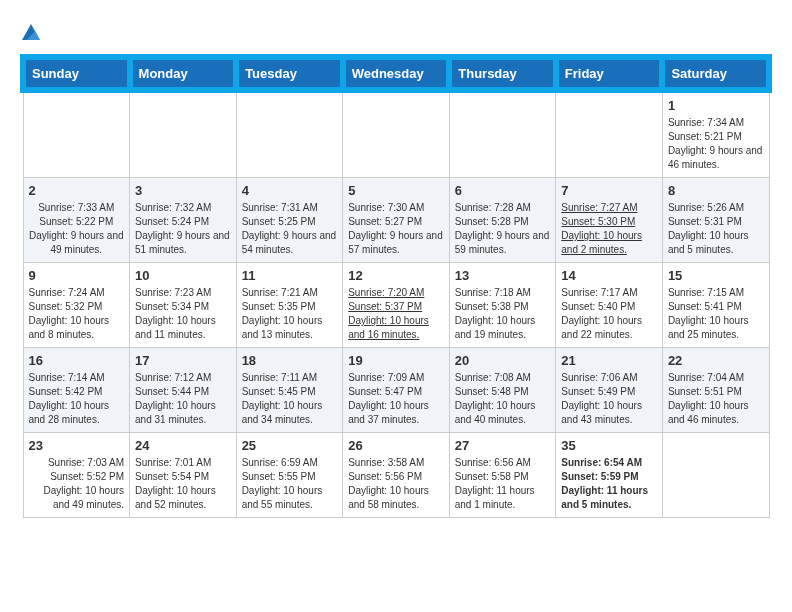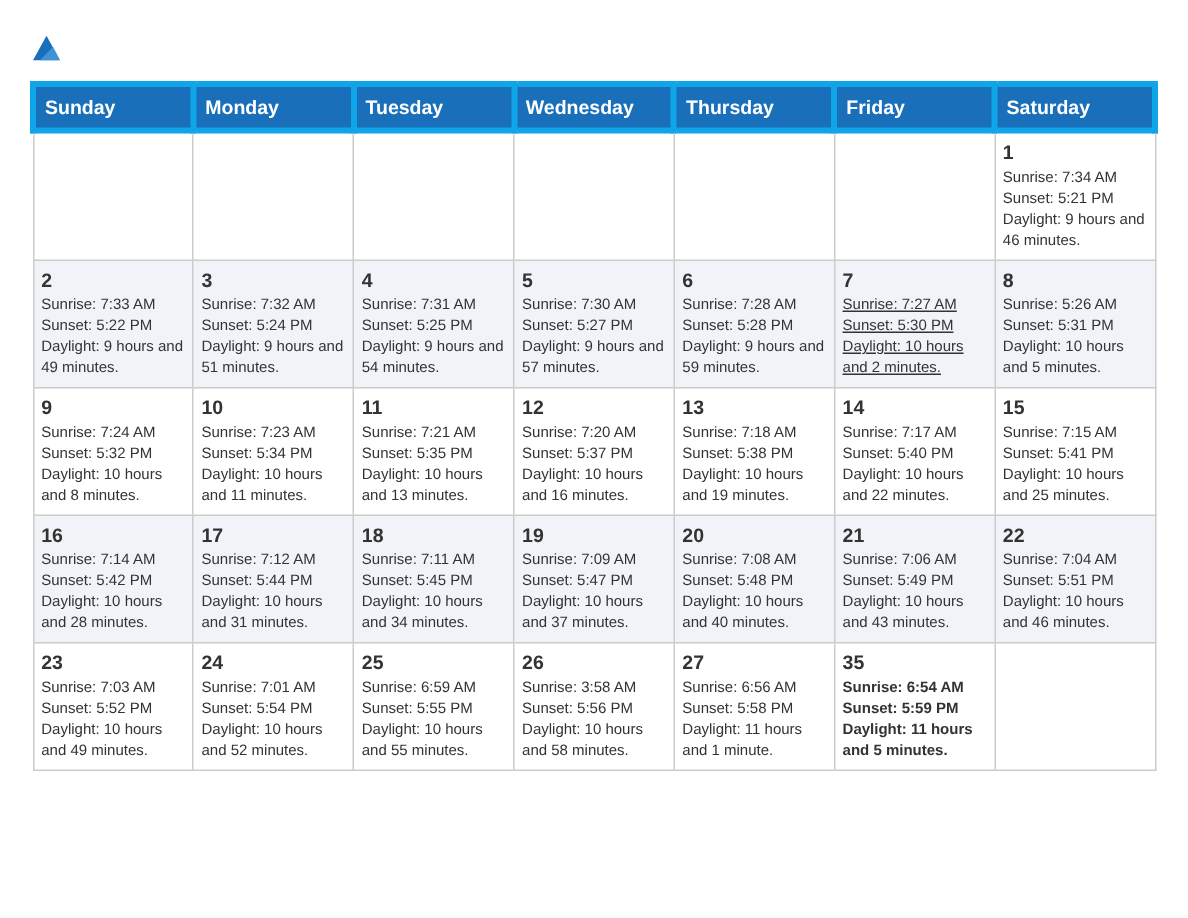--- a/index.html
+++ b/index.html
@@ -52,21 +52,21 @@
       border-collapse: collapse;
       table-layout: fixed;
     }
     thead tr th {
       background-color: #1a6fba;
       color: #fff;
       text-align: left;
       padding: 6px 6px;
       font-size: 13px;
       font-weight: bold;
-      border: 4px solid #0ea5e9;
+      border: 6px solid #0ea5e9;
     }
     tbody tr td {
       border: 1px solid #ccc;
       vertical-align: top;
       padding: 5px 5px;
       min-height: 80px;
       height: 85px;
       background: #fff;
     }
     .day-num {
@@ -138,21 +138,21 @@
         <td>
           <span class="day-num">1</span>
           <div class="day-info" style="white-space: pre-line;">Sunrise: 7:34 AM
 Sunset: 5:21 PM
 Daylight: 9 hours and 46 minutes.</div>
         </td>
       </tr>
       <tr>
         <td>
           <span class="day-num">2</span>
-          <div class="day-info" style="white-space: pre-line;">Sunrise: 7:33 AM
+          <div class="day-info" style="white-space: pre-line; text-align: center;">Sunrise: 7:33 AM
 Sunset: 5:22 PM
 Daylight: 9 hours and 49 minutes.</div>
         </td>
         <td>
           <span class="day-num">3</span>
           <div class="day-info" style="white-space: pre-line;">Sunrise: 7:32 AM
 Sunset: 5:24 PM
 Daylight: 9 hours and 51 minutes.</div>
         </td>
         <td>
@@ -200,21 +200,21 @@
 Daylight: 10 hours and 11 minutes.</div>
         </td>
         <td>
           <span class="day-num">11</span>
           <div class="day-info" style="white-space: pre-line;">Sunrise: 7:21 AM
 Sunset: 5:35 PM
 Daylight: 10 hours and 13 minutes.</div>
         </td>
         <td>
           <span class="day-num">12</span>
-          <div class="day-info" style="white-space: pre-line;">Sunrise: 7:20 AM
+          <div class="day-info" style="white-space: pre-line; text-decoration: underline;">Sunrise: 7:20 AM
 Sunset: 5:37 PM
 Daylight: 10 hours and 16 minutes.</div>
         </td>
         <td>
           <span class="day-num">13</span>
           <div class="day-info" style="white-space: pre-line;">Sunrise: 7:18 AM
 Sunset: 5:38 PM
 Daylight: 10 hours and 19 minutes.</div>
         </td>
         <td>
@@ -270,21 +270,21 @@
         <td>
           <span class="day-num">22</span>
           <div class="day-info" style="white-space: pre-line;">Sunrise: 7:04 AM
 Sunset: 5:51 PM
 Daylight: 10 hours and 46 minutes.</div>
         </td>
       </tr>
       <tr>
         <td>
           <span class="day-num">23</span>
-          <div class="day-info" style="white-space: pre-line;">Sunrise: 7:03 AM
+          <div class="day-info" style="white-space: pre-line; text-align: right;">Sunrise: 7:03 AM
 Sunset: 5:52 PM
 Daylight: 10 hours and 49 minutes.</div>
         </td>
         <td>
           <span class="day-num">24</span>
           <div class="day-info" style="white-space: pre-line;">Sunrise: 7:01 AM
 Sunset: 5:54 PM
 Daylight: 10 hours and 52 minutes.</div>
         </td>
         <td>

